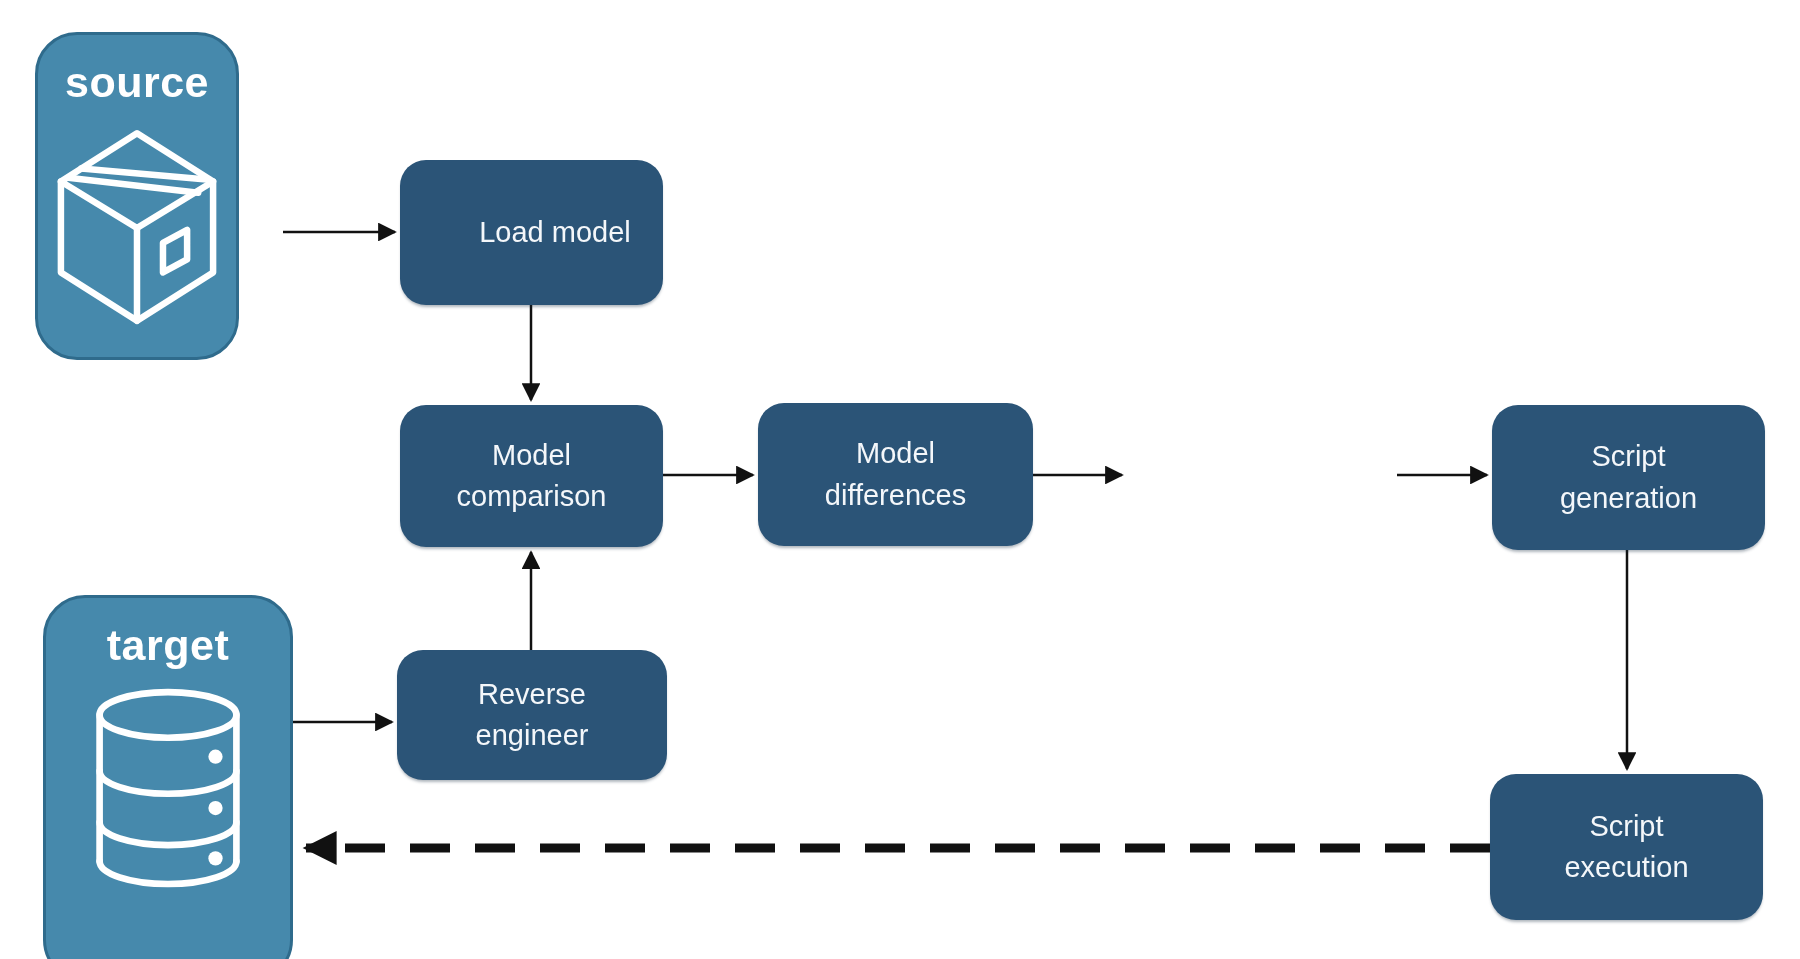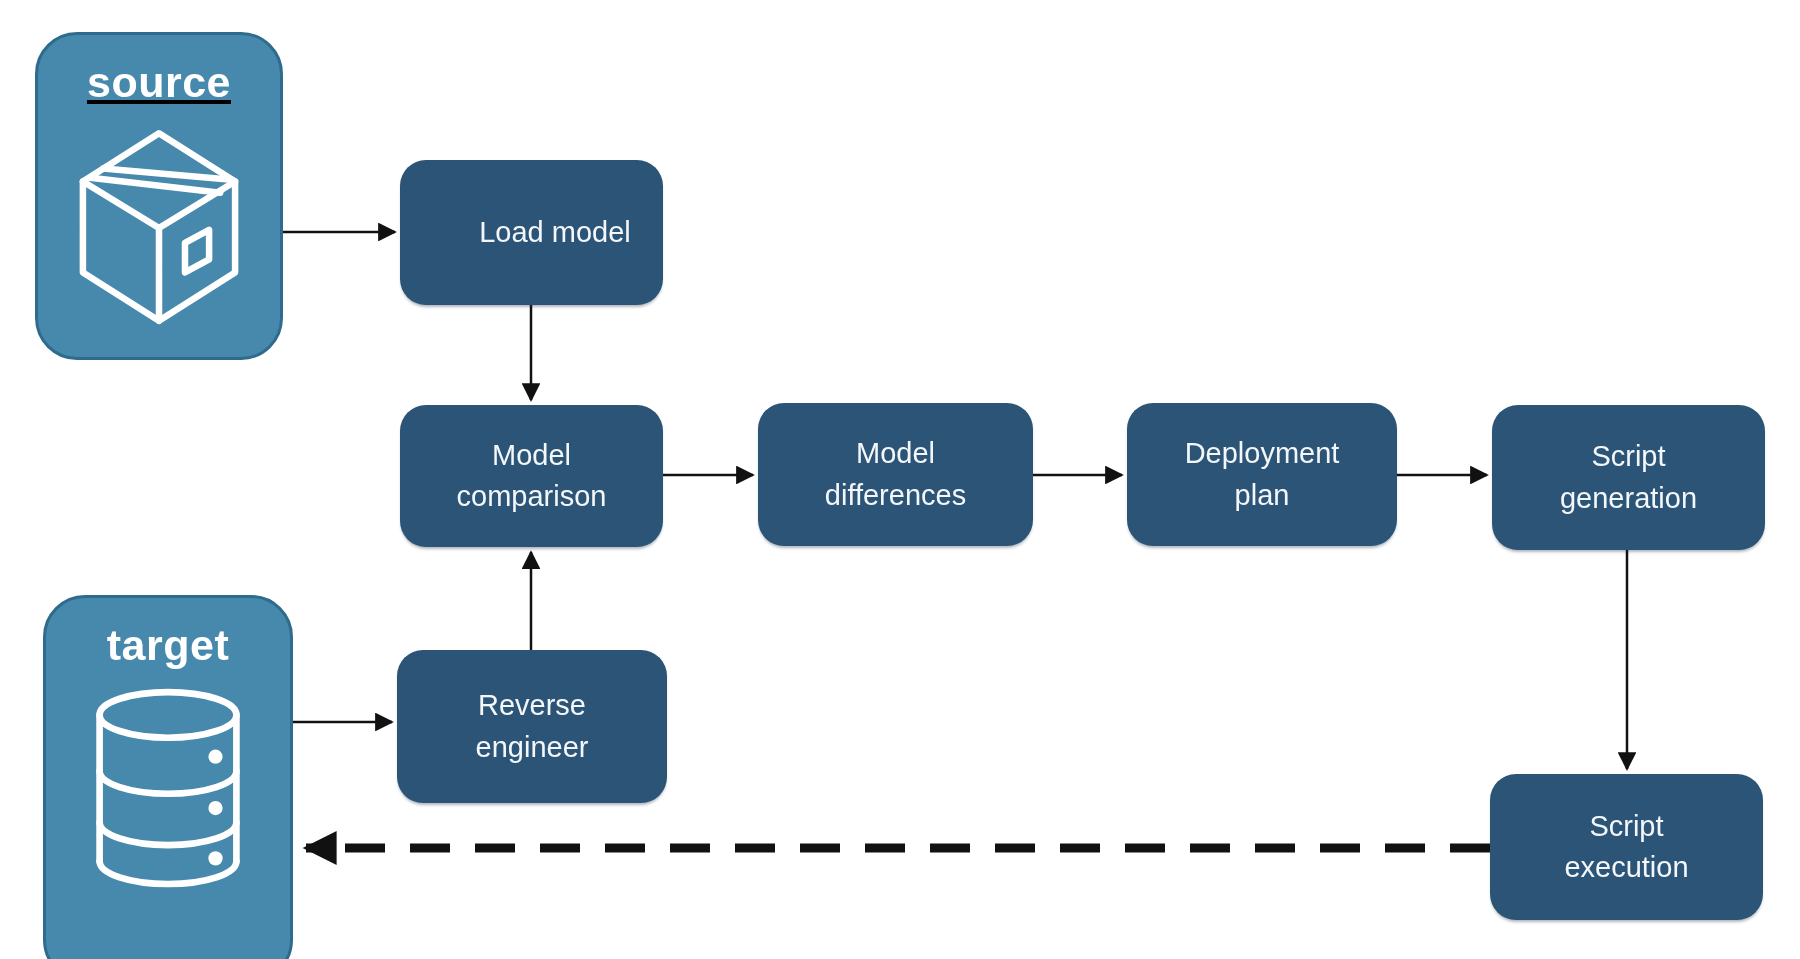--- a/index.html
+++ b/index.html
@@ -24,21 +24,21 @@
   
   .container-box {
     position: absolute;
     background: #4689ac;
     border: 3px solid #2f6b8c;
     border-radius: 42px;
     display: flex;
     flex-direction: column;
     align-items: center;
   }
-  .c-source { left: 35px; top: 32px;  width: 248px; height: 328px; text-decoration: underline; }
+  .c-source { left: 35px; top: 32px;  width: 204px; height: 328px; }
   .c-target { left: 43px; top: 595px; width: 250px; height: 387px; }
 
   .container-label {
     margin-top: 26px;
     color: #ffffff;
     font-size: 43px;
     font-weight: bold;
     line-height: 1;
     letter-spacing: 0.5px;
   }
@@ -60,21 +60,21 @@
     font-size: 29px;
     line-height: 1.42;
     white-space: pre-line;
   }
 
   .n-load   { left: 400px;  top: 160px; width: 263px; height: 145px; padding-left: 47px; }
   .n-comp   { left: 400px;  top: 405px; width: 263px; height: 142px; }
   .n-diff   { left: 758px;  top: 403px; width: 275px; height: 143px; }
   .n-deploy { left: 1127px; top: 403px; width: 270px; height: 143px; }
   .n-gen    { left: 1492px; top: 405px; width: 273px; height: 145px; }
-  .n-rev    { left: 397px;  top: 650px; width: 270px; height: 153px; }
+  .n-rev    { left: 397px;  top: 650px; width: 270px; height: 130px; }
   .n-exec   { left: 1490px; top: 774px; width: 273px; height: 146px; }
 </style>
 </head>
 <body>
 
 <div class="canvas">
 
   <svg class="edge-layer" viewBox="0 0 1800 959" xmlns="http://www.w3.org/2000/svg" aria-hidden="true">
     <defs>
       <marker id="ah" viewBox="0 0 10 10" refX="9" refY="5" markerWidth="8.5" markerHeight="7.5" orient="auto">
@@ -136,24 +136,20 @@
   <div class="node n-comp">
     <span class="node-label">Model
 comparison</span>
   </div>
 
   <div class="node n-diff">
     <span class="node-label">Model
 differences</span>
   </div>
 
-  <div class="node n-deploy">
-    <span class="node-label">Deployment
-plan</span>
-  </div>
 
   <div class="node n-gen">
     <span class="node-label">Script
 generation</span>
   </div>
 
   <div class="node n-rev">
     <span class="node-label">Reverse
 engineer</span>
   </div>

